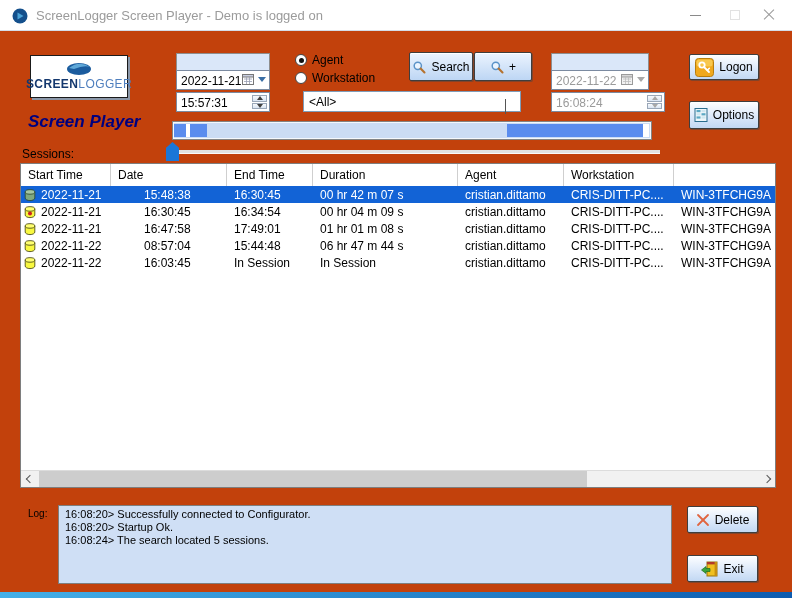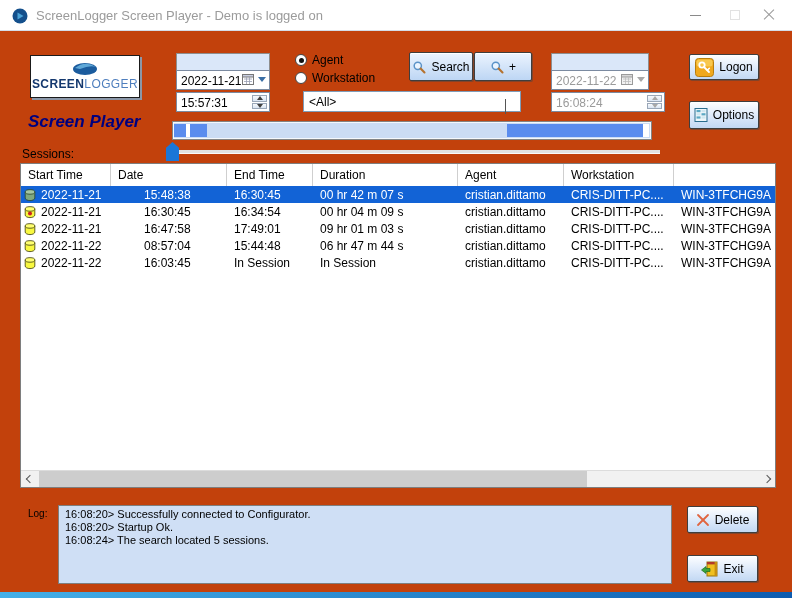--- a/index.html
+++ b/index.html
@@ -13,21 +13,21 @@
   .title-text { position:absolute; left:36px; top:8px; font-size:13px; color:#9b9b9b; white-space:nowrap; }
   .caption-btn { position:absolute; top:0; width:34px; height:30px; display:flex; align-items:center; justify-content:center; }
   .btn-min { right:80px; } .btn-max { right:40px; } .btn-close { right:6px; }
   .glyph-min { width:11px; height:0; border-top:1px solid #8a8a8a; }
   .glyph-max { width:10px; height:10px; border:1px solid #e2e2e2; }
   .glyph-close { position:relative; width:12px; height:12px; }
   .glyph-close::before, .glyph-close::after { content:""; position:absolute; left:-1px; top:5px; width:14px; height:1px; background:#9a9a9a; }
   .glyph-close::before { transform:rotate(45deg); } .glyph-close::after { transform:rotate(-45deg); }
 
   
-  .logo-box { position:absolute; left:30px; top:55px; width:110px; height:43px; background:#fff; border:1px solid #1a1a1a; box-shadow:2px 2px 0 #8b97a8; display:flex; flex-direction:column; align-items:center; justify-content:center; }
+  .logo-box { position:absolute; left:30px; top:55px; width:98px; height:43px; background:#fff; border:1px solid #1a1a1a; box-shadow:2px 2px 0 #8b97a8; display:flex; flex-direction:column; align-items:center; justify-content:center; }
   .logo-text { font-size:12px; font-weight:bold; letter-spacing:.4px; margin-top:1px; }
   .logo-text .s1 { color:#14386e; } .logo-text .s2 { color:#4f7fbe; font-weight:normal; }
   .subtitle { position:absolute; left:28px; top:112px; font-size:17px; font-weight:bold; font-style:italic; color:#00007e; }
 
   
   .sess-head { position:absolute; height:17px; background:#dae7f9; border:1px solid #8e8e8e; text-align:center; font-size:11px; padding-top:16px; }
   .field { position:absolute; height:20px; background:#fff; border:1px solid #7b8aa0; font-size:12px; padding:3px 0 0 4px; }
   .field.disabled { color:#9a9a9a; }
   .cal-wrap { position:absolute; right:3px; top:2px; display:flex; align-items:center; gap:4px; }
   .tri-down { width:0; height:0; border-left:4px solid transparent; border-right:4px solid transparent; border-top:5px solid #3a6ea5; }
@@ -289,21 +289,21 @@
       <div class="td date-cell c0">
         <span class="db-icon" data-icon="yellow-db-icon"><svg width="14" height="14" viewBox="0 0 16 16">
               <path class="body" d="M2.5 4.5 v7 c0 1.6 2.5 2.9 5.5 2.9 s5.5 -1.3 5.5 -2.9 v-7"></path>
               <ellipse class="top" cx="8" cy="4.5" rx="5.5" ry="2.6"></ellipse>
               <circle class="dot" cx="8" cy="9.8" r="2.3"></circle>
             </svg></span>
         <span>2022-11-21</span>
       </div>
       <div class="td c1">16:47:58</div>
       <div class="td c2">17:49:01</div>
-      <div class="td c3">09 hr 01 m 03 s</div>
+      <div class="td c3">01 hr 01 m 08 s</div>
       <div class="td c4">cristian.dittamo</div>
       <div class="td c5">CRIS-DITT-PC....</div>
       <div class="td c6">WIN-3TFCHG9A</div>
     </div>
 
     <div class="trow">
       <div class="td date-cell c0">
         <span class="db-icon" data-icon="yellow-db-icon"><svg width="14" height="14" viewBox="0 0 16 16">
               <path class="body" d="M2.5 4.5 v7 c0 1.6 2.5 2.9 5.5 2.9 s5.5 -1.3 5.5 -2.9 v-7"></path>
               <ellipse class="top" cx="8" cy="4.5" rx="5.5" ry="2.6"></ellipse>

